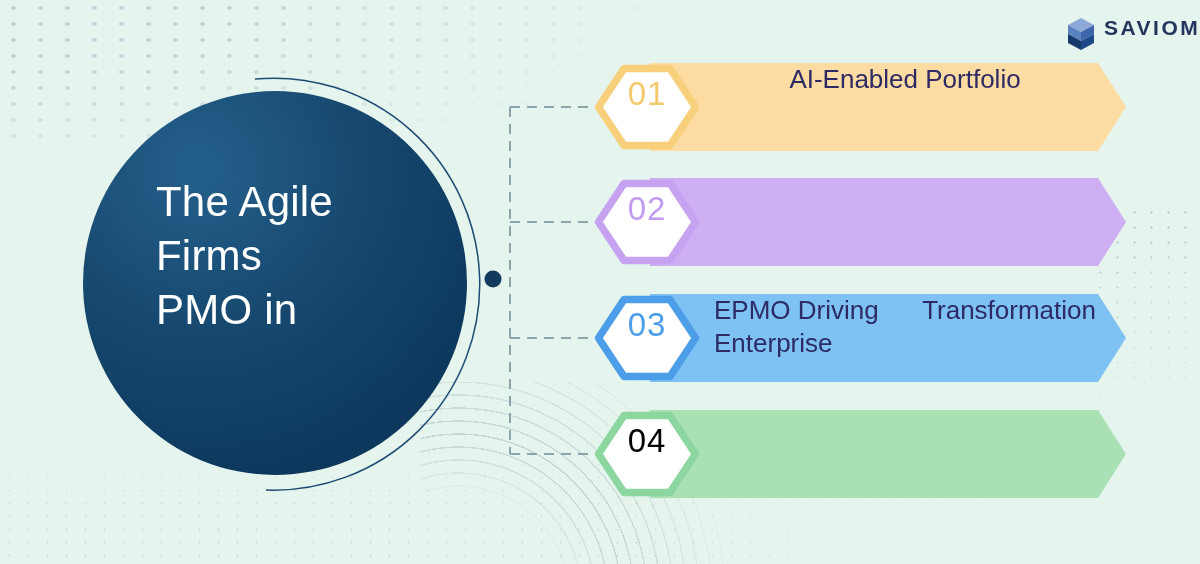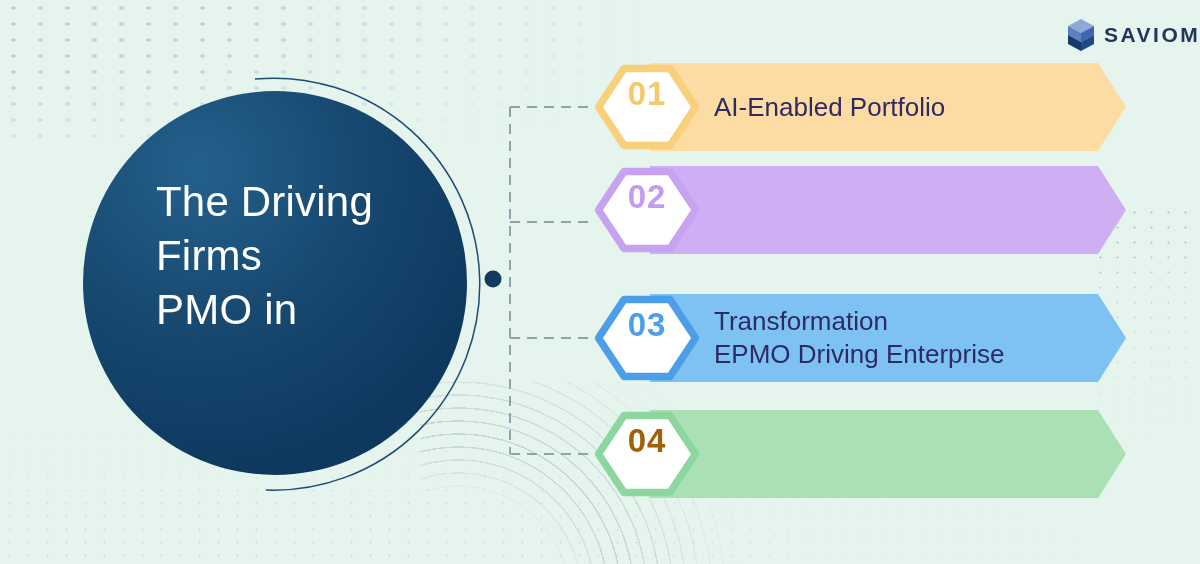--- a/index.html
+++ b/index.html
@@ -48,54 +48,54 @@
     background:radial-gradient(circle at 30% 20%, #24608C 0%, #17486F 40%, #0E3A60 72%, #0C3153 100%);
   }
   .main-title{
     position:absolute;left:73px;top:84px;
     color:#FFFFFF;font-size:42px;line-height:54px;font-weight:400;letter-spacing:.2px;
   }
   .main-title span{display:block;}
   
   .item{position:absolute;left:594px;width:532px;height:88px;}
   .item-1{top:63px;}
-  .item-2{top:166px;}
+  .item-2{top:178px;}
   .item-3{top:294px;}
   .item-4{top:410px;}
   .banner{
     position:absolute;left:56px;top:0;width:476px;height:88px;
     clip-path:polygon(0 0, calc(100% - 28px) 0, 100% 50%, calc(100% - 28px) 100%, 0 100%);
   }
   .hex{position:absolute;left:0;top:1px;width:106px;height:86px;}
   .hex polygon{fill:#FFFFFF;stroke-width:7.5;stroke-linejoin:round;}
   .num{
     position:absolute;left:0;top:1px;width:106px;height:60px;
     display:flex;align-items:center;justify-content:center;
-    font-size:33px;font-weight:bold;letter-spacing:1px;
+    font-size:33px;font-weight:normal;letter-spacing:1px;
   }
   .label{
     position:absolute;left:120px;top:0;width:382px;height:100%;
-    display:flex;flex-direction:column;justify-content:center;
+    display:flex;flex-direction:row;justify-content:center;
     color:#2E2A64;font-size:26px;line-height:33px;font-weight:500;
   }
   .label span{display:block;}
   .item-1 .banner{background:#FCDCA2;}
   .item-1 .hex polygon{stroke:#F8D07C;}
   .item-1 .num{color:#F4C96E;}
   .item-2 .banner{background:#CEAFF4;}
   .item-2 .hex polygon{stroke:#C6A2F1;}
   .item-2 .num{color:#C29CF0;}
   .item-3 .banner{background:#7DC2F2;}
   .item-3 .hex polygon{stroke:#4C9EE9;}
   .item-3 .num{color:#4C9EE9;text-align:center;}
   .item-4 .banner{background:#A9E1B5;}
   .item-4 .hex polygon{stroke:#8CD69F;}
-  .item-4 .num{color:#a16207;}
+  .item-4 .num{color:#000000;}
   
-  .logo{position:absolute;left:1066px;top:16px;height:38px;display:flex;align-items:center;gap:8px;}
+  .logo{position:absolute;left:1066px;top:16px;height:38px;display:flex;gap:8px;}
   .logo-text{color:#23355C;font-size:21px;font-weight:bold;letter-spacing:2.5px;}
 </style>
 </head>
 <body>
 
 <div class="stage">
 
   <div class="dots-tl"></div>
   <div class="dots-bottom"></div>
   <div class="swirl"></div>
@@ -106,21 +106,21 @@
     <path class="dash" d="M510 107 L510 454"></path>
     <path class="dash" d="M510 107 L594 107"></path>
     <path class="dash" d="M510 222 L592 222"></path>
     <path class="dash" d="M510 338 L592 338"></path>
     <path class="dash" d="M510 454 L592 454"></path>
     <circle cx="493" cy="279" r="8.5" fill="#123A5E"></circle>
   </svg>
 
   <div class="main-circle">
     <div class="main-title">
-      <span>The Driving</span>
+      <span>The Agile</span>
       <span>Firms</span>
       <span>PMO in</span>
     </div>
   </div>
 
   <div class="item item-1">
     <div class="banner"></div>
     <svg class="hex" viewBox="0 0 106 86">
       <polygon points="4.5,43 30,4.5 76,4.5 101.5,43 76,81.5 30,81.5"></polygon>
     </svg>
@@ -138,22 +138,22 @@
     <div class="num">02</div>
   </div>
 
   <div class="item item-3">
     <div class="banner"></div>
     <svg class="hex" viewBox="0 0 106 86">
       <polygon points="4.5,43 30,4.5 76,4.5 101.5,43 76,81.5 30,81.5"></polygon>
     </svg>
     <div class="num">03</div>
     <div class="label">
+      <span>EPMO Driving Enterprise</span>
       <span>Transformation</span>
-      <span>EPMO Driving Enterprise</span>
     </div>
   </div>
 
   <div class="item item-4">
     <div class="banner"></div>
     <svg class="hex" viewBox="0 0 106 86">
       <polygon points="4.5,43 30,4.5 76,4.5 101.5,43 76,81.5 30,81.5"></polygon>
     </svg>
     <div class="num">04</div>
   </div>

